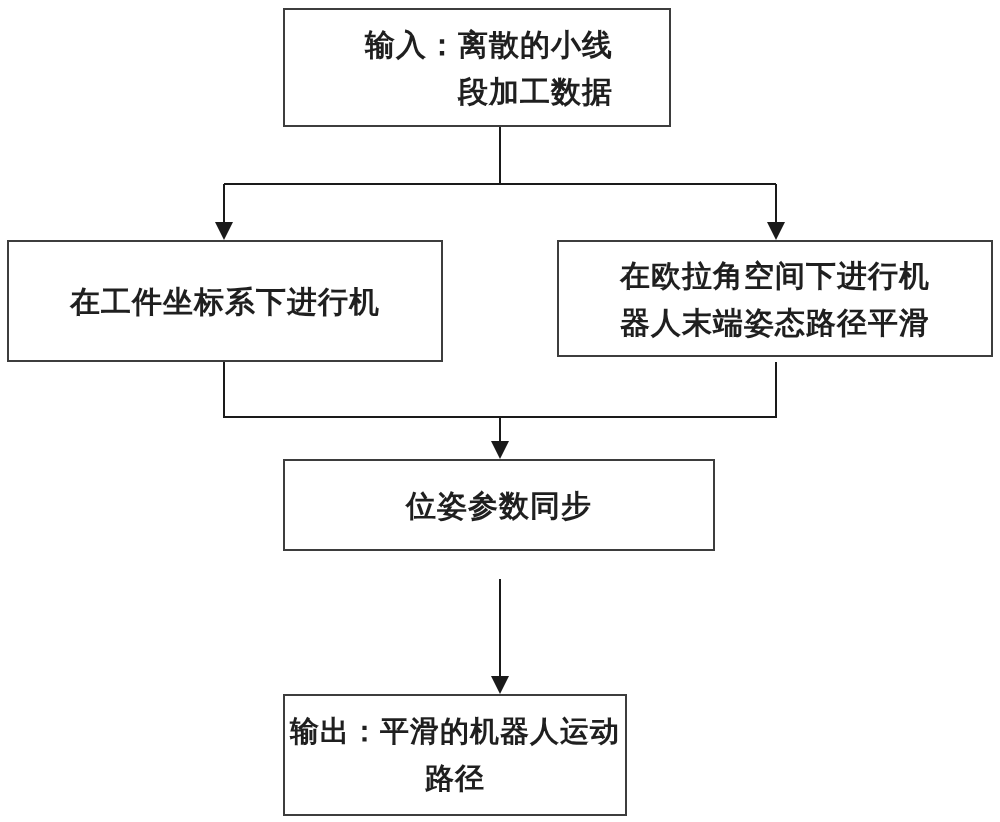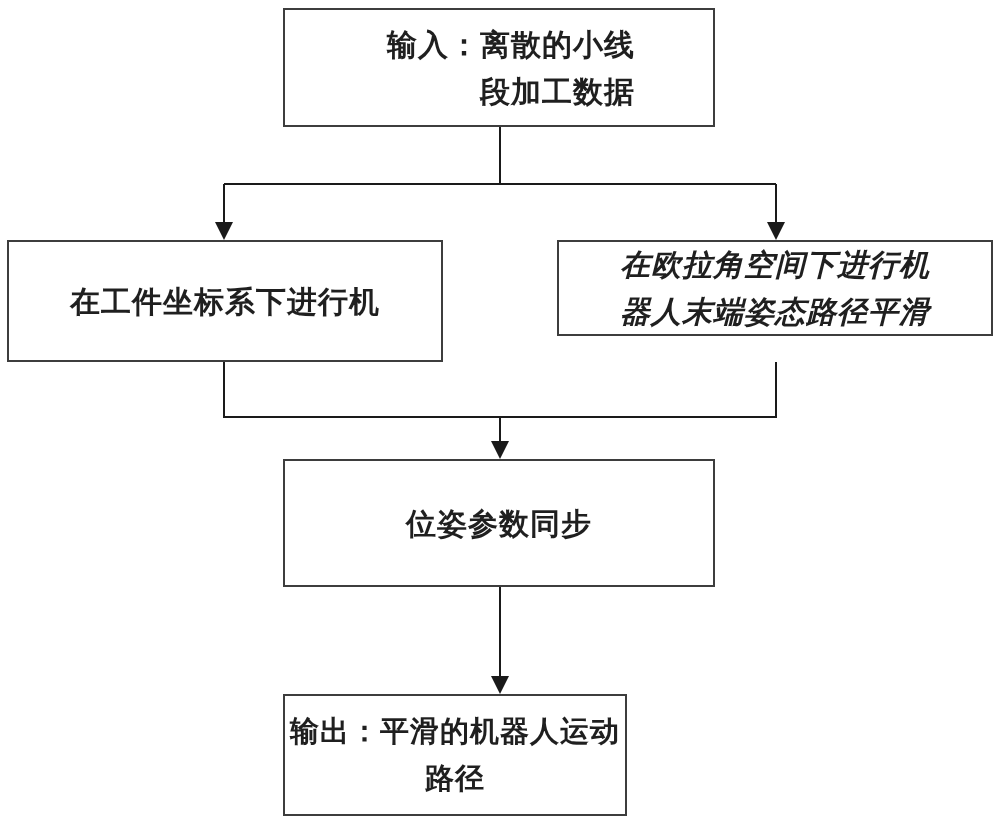--- a/index.html
+++ b/index.html
@@ -40,24 +40,24 @@
   .node .text-block {
     display: inline-block;
   }
   .node .line {
     display: block;
   }
   
   #node-input .text-block { text-align: left; }
   #node-input .line-2 { margin-left: 3.1em; }
 
-  #node-input   { left: 283px; top: 8px;   width: 432px; height: 119px; padding-left: 24px; }
+  #node-input   { left: 283px; top: 8px;   width: 388px; height: 119px; padding-left: 24px; }
   #node-pos     { left: 7px;   top: 240px; width: 436px; height: 122px; }
-  #node-ori     { left: 557px; top: 240px; width: 436px; height: 96px; font-style: italic; }
-  #node-sync    { left: 283px; top: 459px; width: 432px; height: 128px; }
+  #node-ori     { left: 557px; top: 240px; width: 436px; height: 117px; }
+  #node-sync    { left: 283px; top: 459px; width: 432px; height: 92px; }
   #node-output  { left: 283px; top: 694px; width: 344px; height: 122px; font-size: 29px; }
 </style>
 </head>
 <body>
 
 <div id="canvas">
 
   <svg id="connectors" viewBox="0 0 1000 822" xmlns="http://www.w3.org/2000/svg">
 
     <line x1="500" y1="127" x2="500" y2="185" stroke="#1a1a1a" stroke-width="2"></line>

